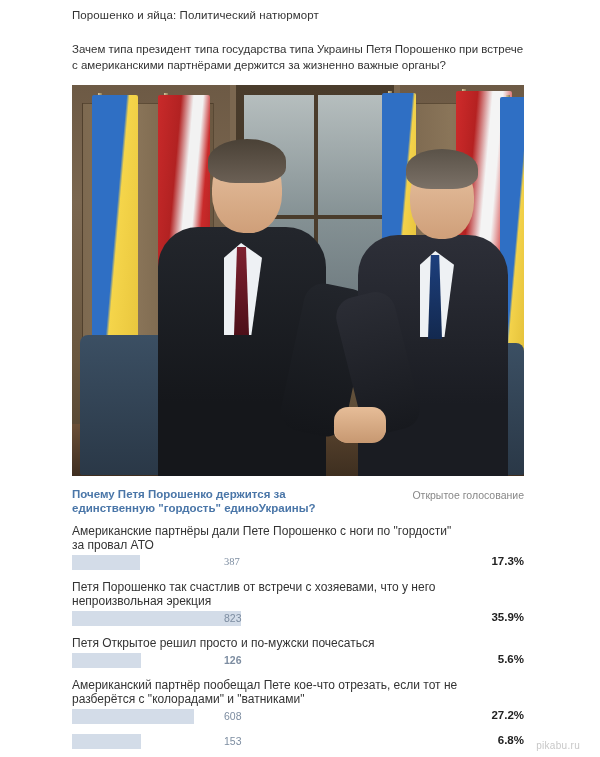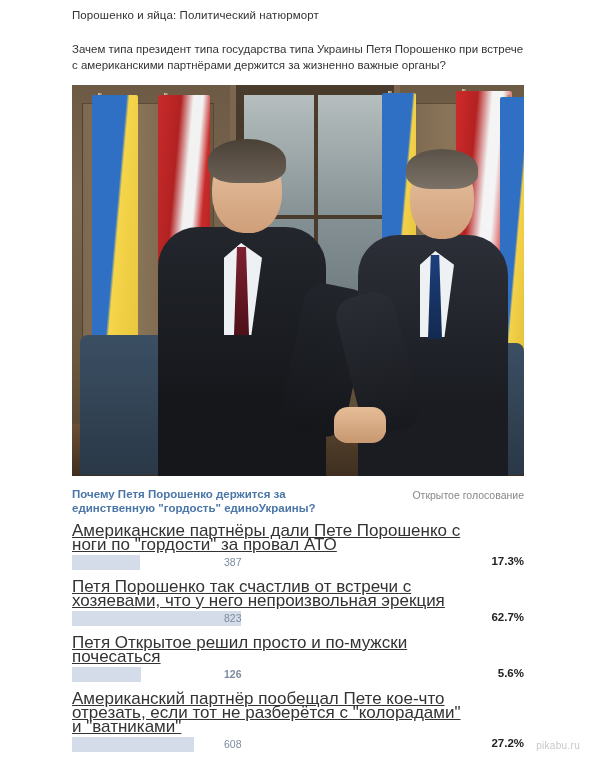--- a/index.html
+++ b/index.html
@@ -139,26 +139,25 @@
     color: #888888;
   }
   .poll-list {
     position: absolute;
     left: 72px;
     top: 524px;
     width: 452px;
   }
   .poll-item { position: relative; margin-bottom: 10px; }
   .poll-label {
-    font-size: 17px;
+    font-size: 12px;
     line-height: 14px;
     color: #333333;
     margin-bottom: 3px;
     padding-right: 60px;
-    text-decoration: underline;
   }
   .bar-row {
     position: relative;
     height: 15px;
   }
   .bar-track {
     position: absolute;
     left: 0; top: 0;
     height: 15px;
     width: 392px;
@@ -281,33 +280,33 @@
   </div>
 
   <div class="poll-list">
 
     <div class="poll-item">
       <div class="poll-label">Американские партнёры дали Пете Порошенко с ноги по "гордости" за провал АТО</div>
       <div class="bar-row">
         <div class="bar-track">
           <div class="bar-fill" style="width:17.3%"></div>
         </div>
-        <div class="bar-count" style="left:152px;">387</div>
+        <div class="bar-count" style="left:152px;font-family:Liberation Serif, serif;">387</div>
         <div class="bar-pct">17.3%</div>
       </div>
     </div>
 
     <div class="poll-item">
       <div class="poll-label">Петя Порошенко так счастлив от встречи с хозяевами, что у него непроизвольная эрекция</div>
       <div class="bar-row">
         <div class="bar-track">
           <div class="bar-fill" style="width:43.1%"></div>
         </div>
         <div class="bar-count" style="left:152px;">823</div>
-        <div class="bar-pct">62.7%</div>
+        <div class="bar-pct">35.9%</div>
       </div>
     </div>
 
     <div class="poll-item">
       <div class="poll-label">Петя Открытое решил просто и по-мужски почесаться</div>
       <div class="bar-row">
         <div class="bar-track">
           <div class="bar-fill" style="width:17.5%"></div>
         </div>
         <div class="bar-count" style="left:152px;font-weight:bold;">126</div>

